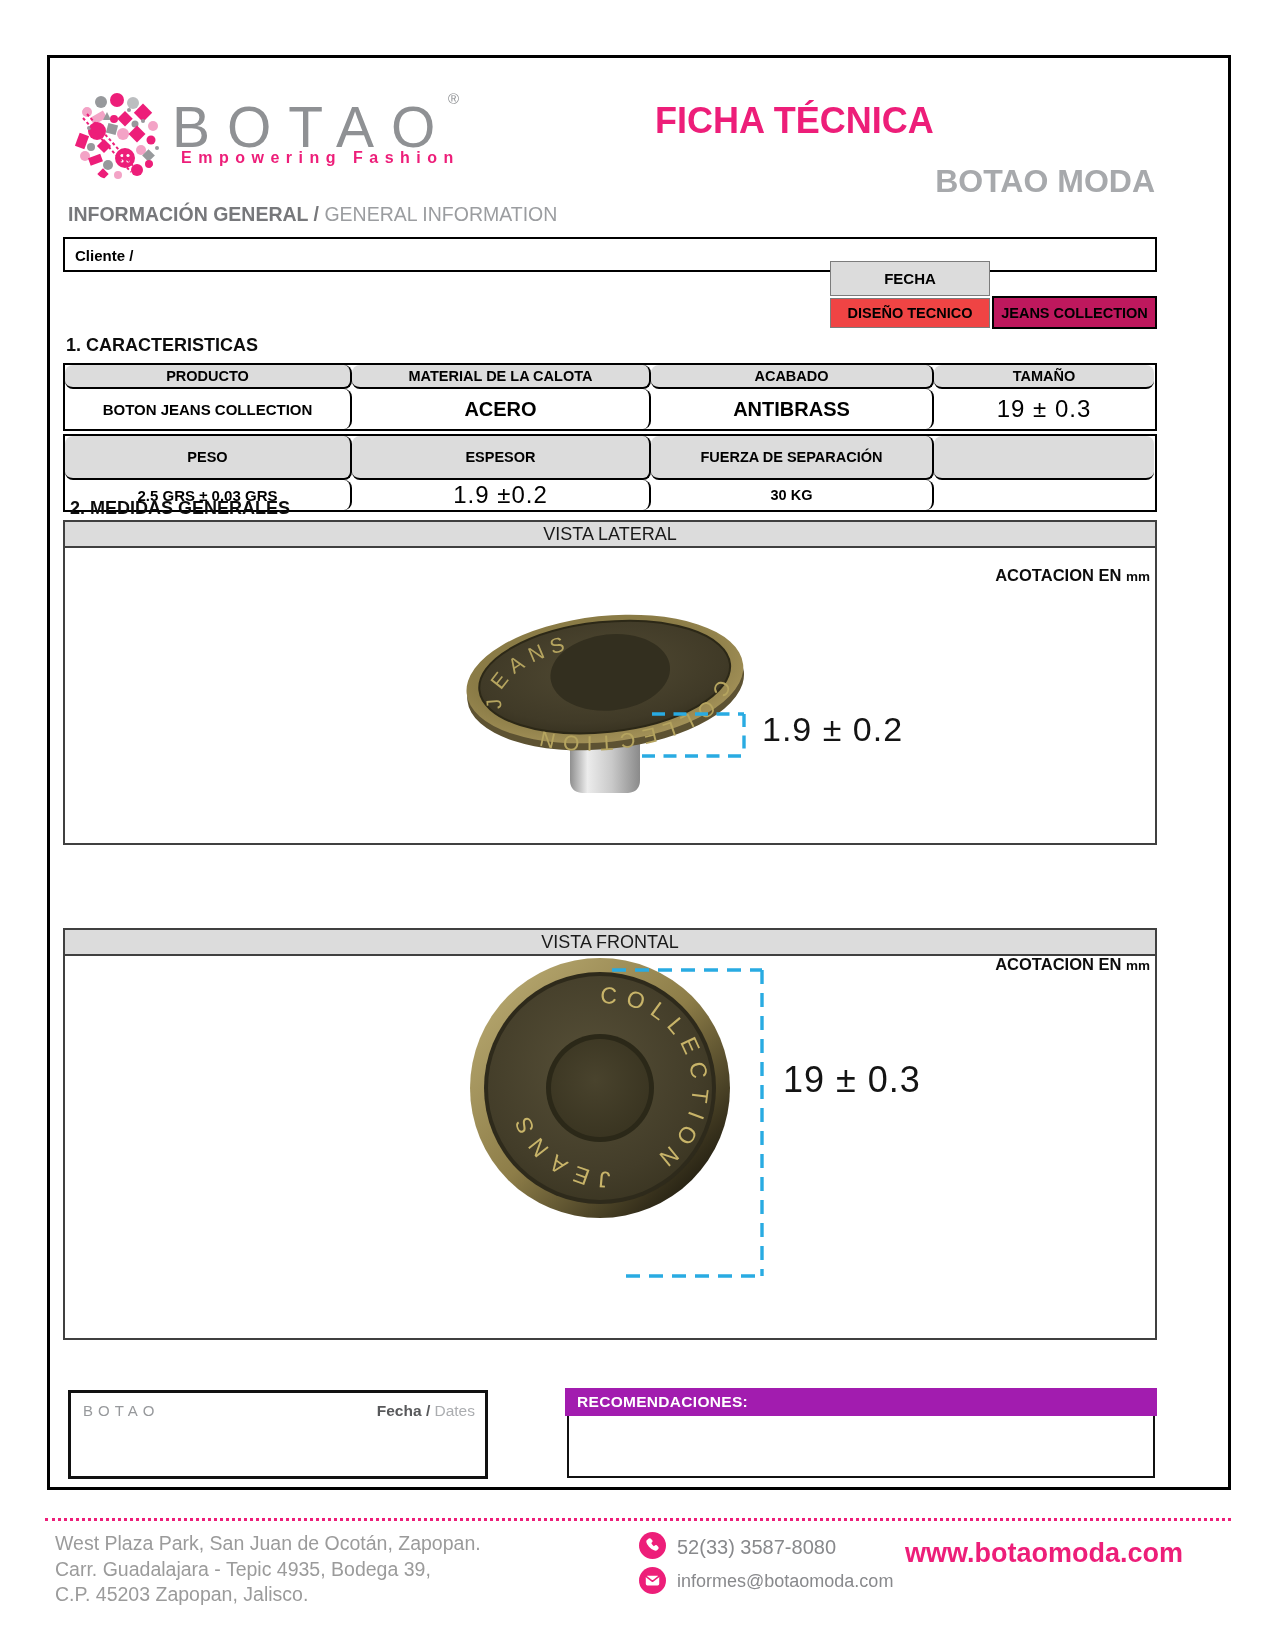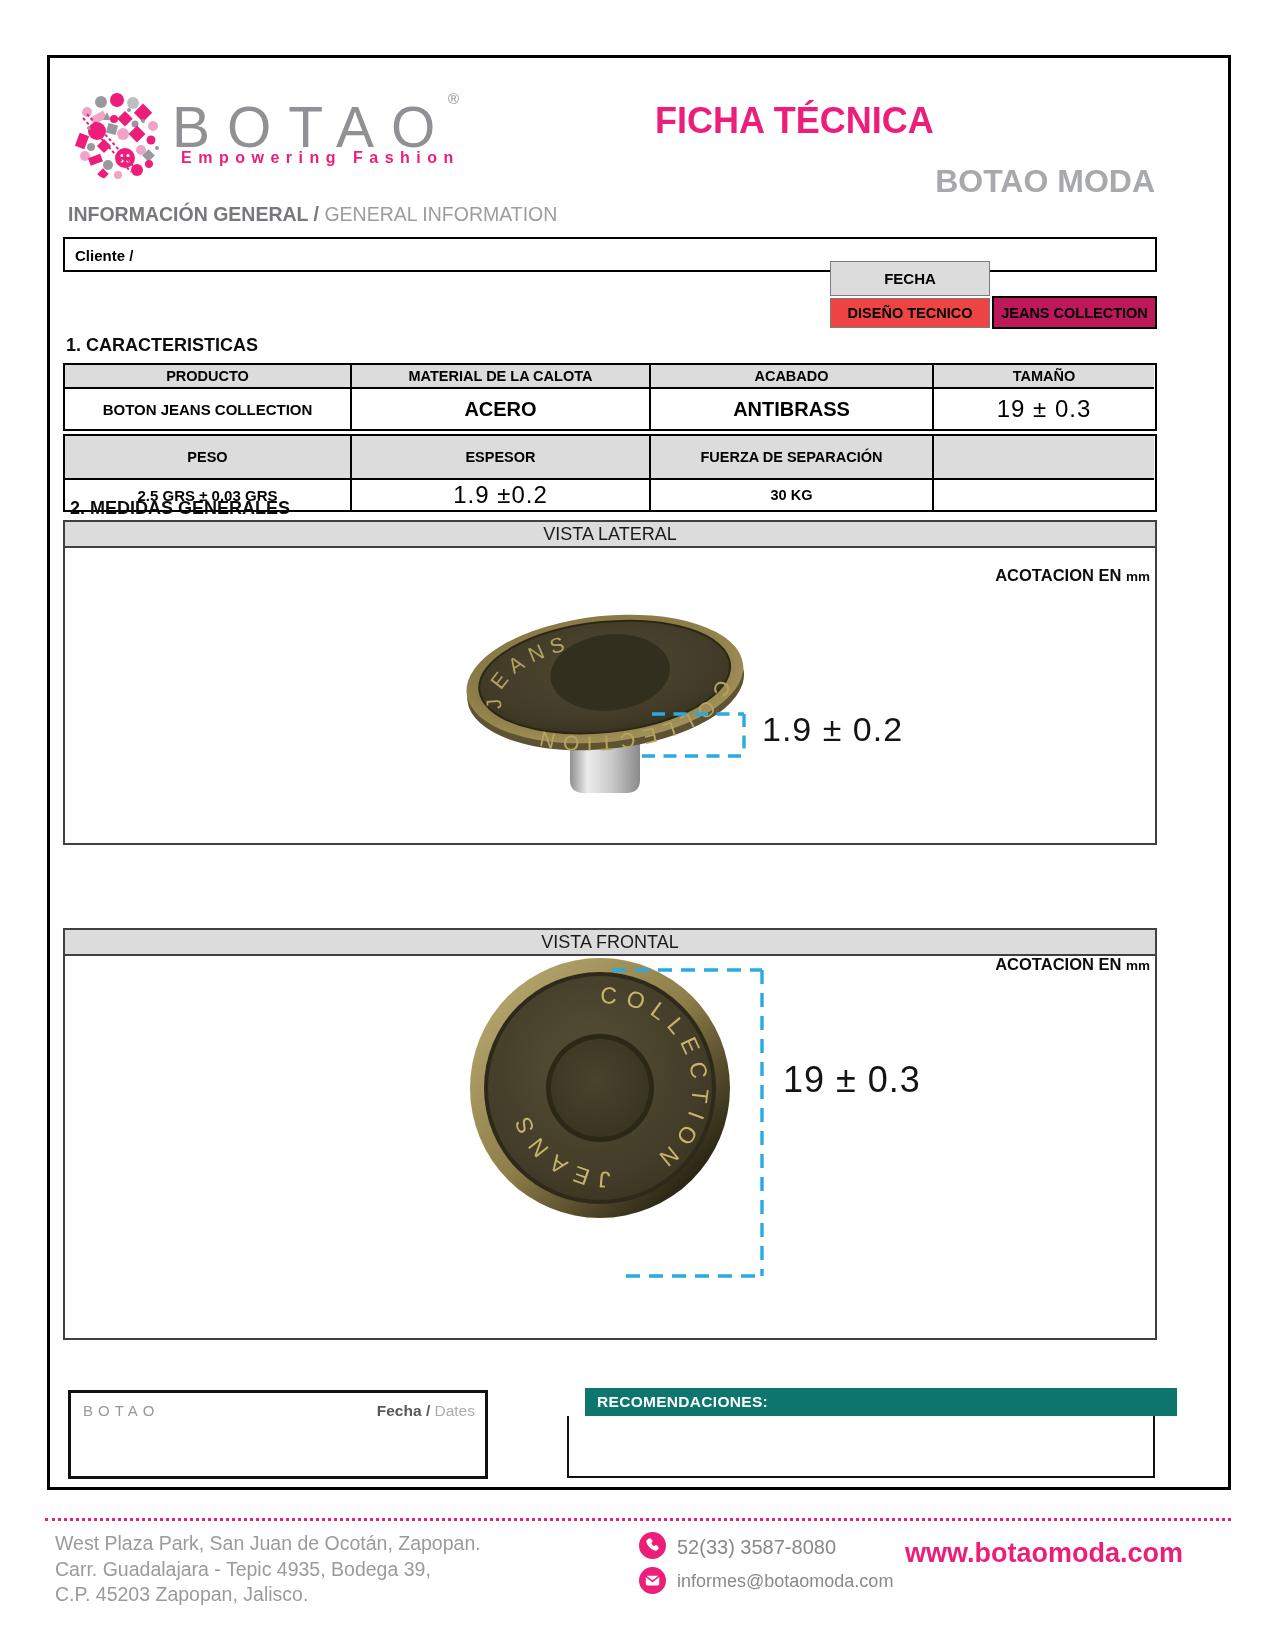--- a/index.html
+++ b/index.html
@@ -36,21 +36,21 @@
 
   .sec-title { font-size:18px; font-weight:700; color:#0d0d0d; }
   .sec1-title { left:66px; top:335px; }
   .sec2-title { left:70px; top:498px; }
 
   
   .ctable { left:63px; width:1094px; border:2.5px solid #000; display:grid;
             grid-template-columns:287px 299px 283px 220px; }
   .tableA { top:363px; }
   .tableB { top:434px; }
-  .ctable > div { display:flex; align-items:center; justify-content:center; border-right:2.5px solid #000; }
+  .ctable > div { display:flex; align-items:center; justify-content:center; border-right:2.5px solid #000;border-radius:8px; }
   .ctable > div:nth-child(4n) { border-right:none; }
   .hcell { background:#DCDCDC; border-bottom:2.5px solid #000 !important; font-size:14.5px; font-weight:700; }
   .tableA .hcell { height:24px; } .tableA .vcell { height:40px; }
   .tableB .hcell { height:44px; } .tableB .vcell { height:30px; }
   .vsmall { font-size:15px; font-weight:700; }
   .vbig   { font-size:20px; font-weight:700; }
   .vthin  { font-size:24px; font-weight:400; letter-spacing:1px; }
   .vkg    { font-size:14.5px; font-weight:700; }
 
   
@@ -72,21 +72,21 @@
   .dim-label { font-weight:400; color:#141414; letter-spacing:1px; }
   .dim-lateral { left:762px; top:710px; font-size:34px; }
   .dim-frontal { left:783px; top:1059px; font-size:36px; }
 
   
   .botao-box { left:68px; top:1390px; width:420px; height:89px; border:3px solid #111; }
   .botao-box-label { position:absolute; left:12px; top:9px; font-size:15px; letter-spacing:5px; color:#97999C; font-weight:400; }
   .fecha-dates { position:absolute; right:10px; top:9px; font-size:15.5px; }
   .fd-bold { font-weight:700; color:#58595B; }
   .fd-light { font-weight:400; color:#ABADB0; }
-  .reco-bar { left:585px; top:1388px; width:592px; height:28px; background:#0f766e; color:#fff;
+  .reco-bar { left:565px; top:1388px; width:592px; height:28px; background:#a21caf; color:#fff;
               font-size:15.5px; font-weight:700; line-height:28px; padding-left:12px; letter-spacing:0.3px; }
   .reco-box { left:567px; top:1416px; width:588px; height:62px; border:2px solid #111; border-top:none; background:#fff; }
 
   
   .dotted-sep { left:45px; top:1518px; width:1186px; height:0; border-top:3px dotted #ED1E79; }
   .address { left:55px; top:1531px; font-size:19.5px; color:#9B9B9B; line-height:25.5px; }
   .contact-icon { width:27px; height:27px; }
   .phone-icon { left:639px; top:1532px; }
   .email-icon { left:639px; top:1567px; }
   .phone-text { left:677px; top:1536px; font-size:20px; color:#88898C; }

